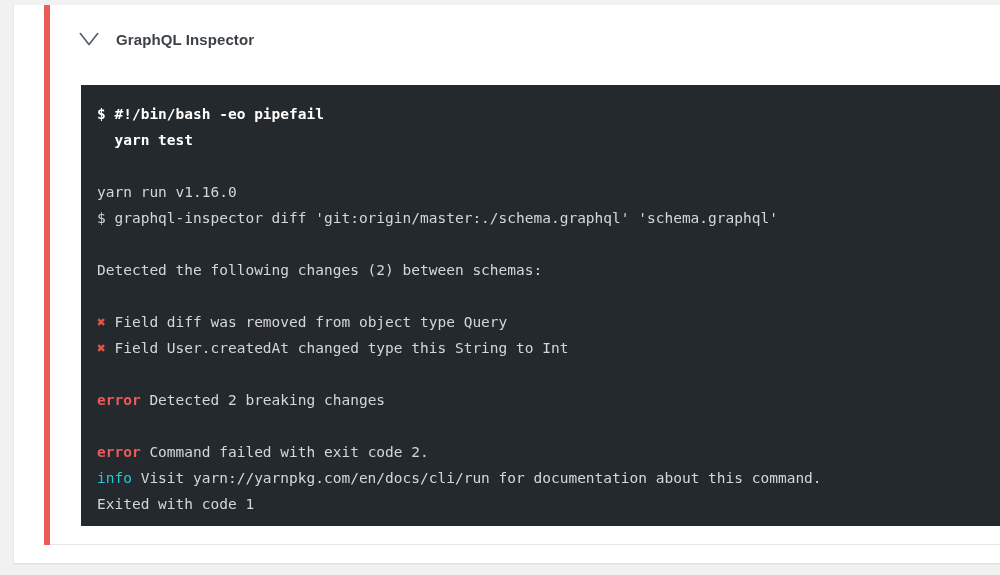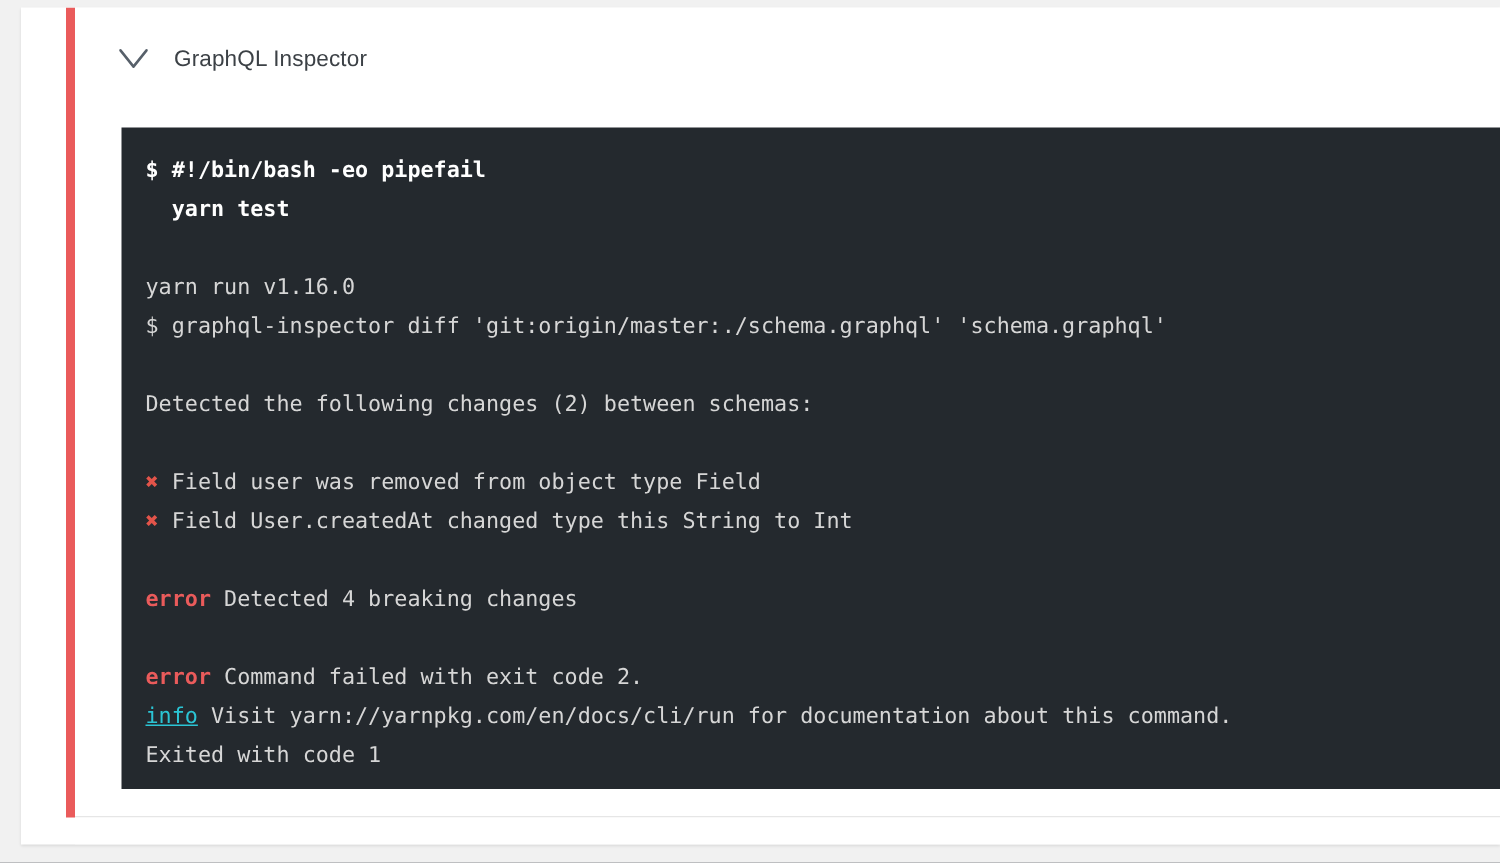--- a/index.html
+++ b/index.html
@@ -59,21 +59,21 @@
   .chevron-icon {
     width: 26px;
     height: 26px;
     margin-left: 26px;
     margin-right: 14px;
     flex: 0 0 auto;
     display: block;
   }
   .check-title {
     font-size: 15px;
-    font-weight: normal;
+    font-weight: bold;
     color: #3c4146;
     letter-spacing: 0.1px;
     white-space: nowrap;
   }
 
   
   .terminal {
     position: absolute;
     left: 67px;
     top: 80px;
@@ -93,21 +93,21 @@
     white-space: pre;
     letter-spacing: 0px;
     height: 26px;
   }
   .line.blank { color: transparent; }
   .line.cmd {
     color: #ffffff;
     font-weight: bold;
   }
   .tok-error  { color: #ea5b5b; font-weight: bold; }
-  .tok-info   { color: #2bc4d4; text-decoration: underline; }
+  .tok-info   { color: #2bc4d4; }
   .tok-cross  { color: #e3544a; font-weight: bold; }
 
   
   .card-divider {
     position: absolute;
     left: 36px;
     top: 539px;
     right: 0;
     height: 1px;
     background: #e6e6e6;
@@ -140,24 +140,24 @@
     <div class="terminal">
       <div class="terminal-inner">
           <div class="line cmd">$ #!/bin/bash -eo pipefail</div>
           <div class="line cmd">  yarn test</div>
           <div class="line blank"> </div>
           <div class="line">yarn run v1.16.0</div>
           <div class="line">$ graphql-inspector diff 'git:origin/master:./schema.graphql' 'schema.graphql'</div>
           <div class="line blank"> </div>
           <div class="line">Detected the following changes (2) between schemas:</div>
           <div class="line blank"> </div>
-          <div class="line"><span class="tok-cross">✖</span><span> Field user was removed from object type Field</span></div>
+          <div class="line"><span class="tok-cross">✖</span><span> Field diff was removed from object type Query</span></div>
           <div class="line"><span class="tok-cross">✖</span><span> Field User.createdAt changed type this String to Int</span></div>
           <div class="line blank"> </div>
-          <div class="line"><span class="tok-error">error</span><span> Detected 4 breaking changes</span></div>
+          <div class="line"><span class="tok-error">error</span><span> Detected 2 breaking changes</span></div>
           <div class="line blank"> </div>
           <div class="line"><span class="tok-error">error</span><span> Command failed with exit code 2.</span></div>
           <div class="line"><span class="tok-info">info</span><span> Visit yarn://yarnpkg.com/en/docs/cli/run for documentation about this command.</span></div>
           <div class="line">Exited with code 1</div>
         </div>
     </div>
 
     <div class="card-divider"></div>
     <div class="card-footer"></div>
 

